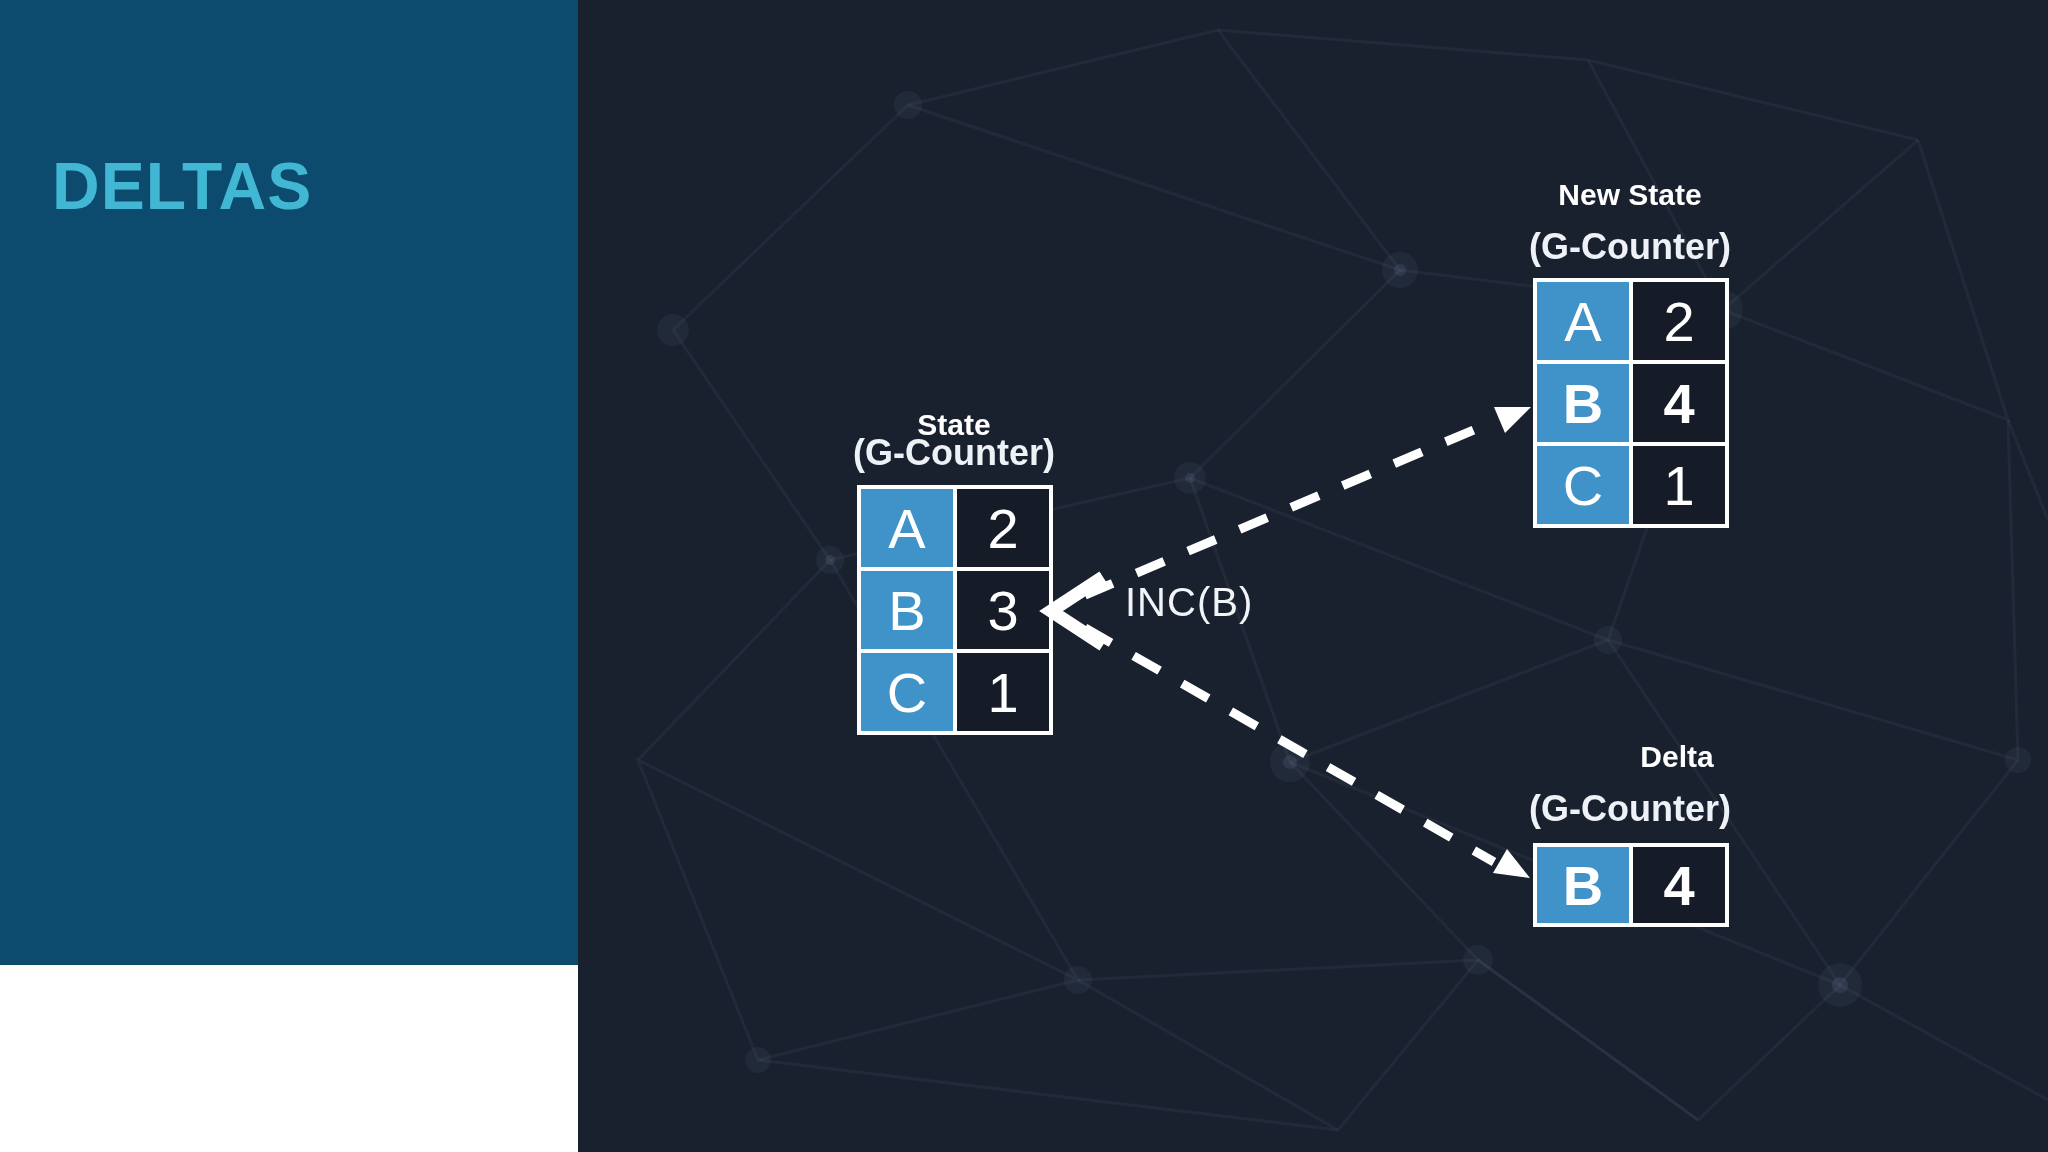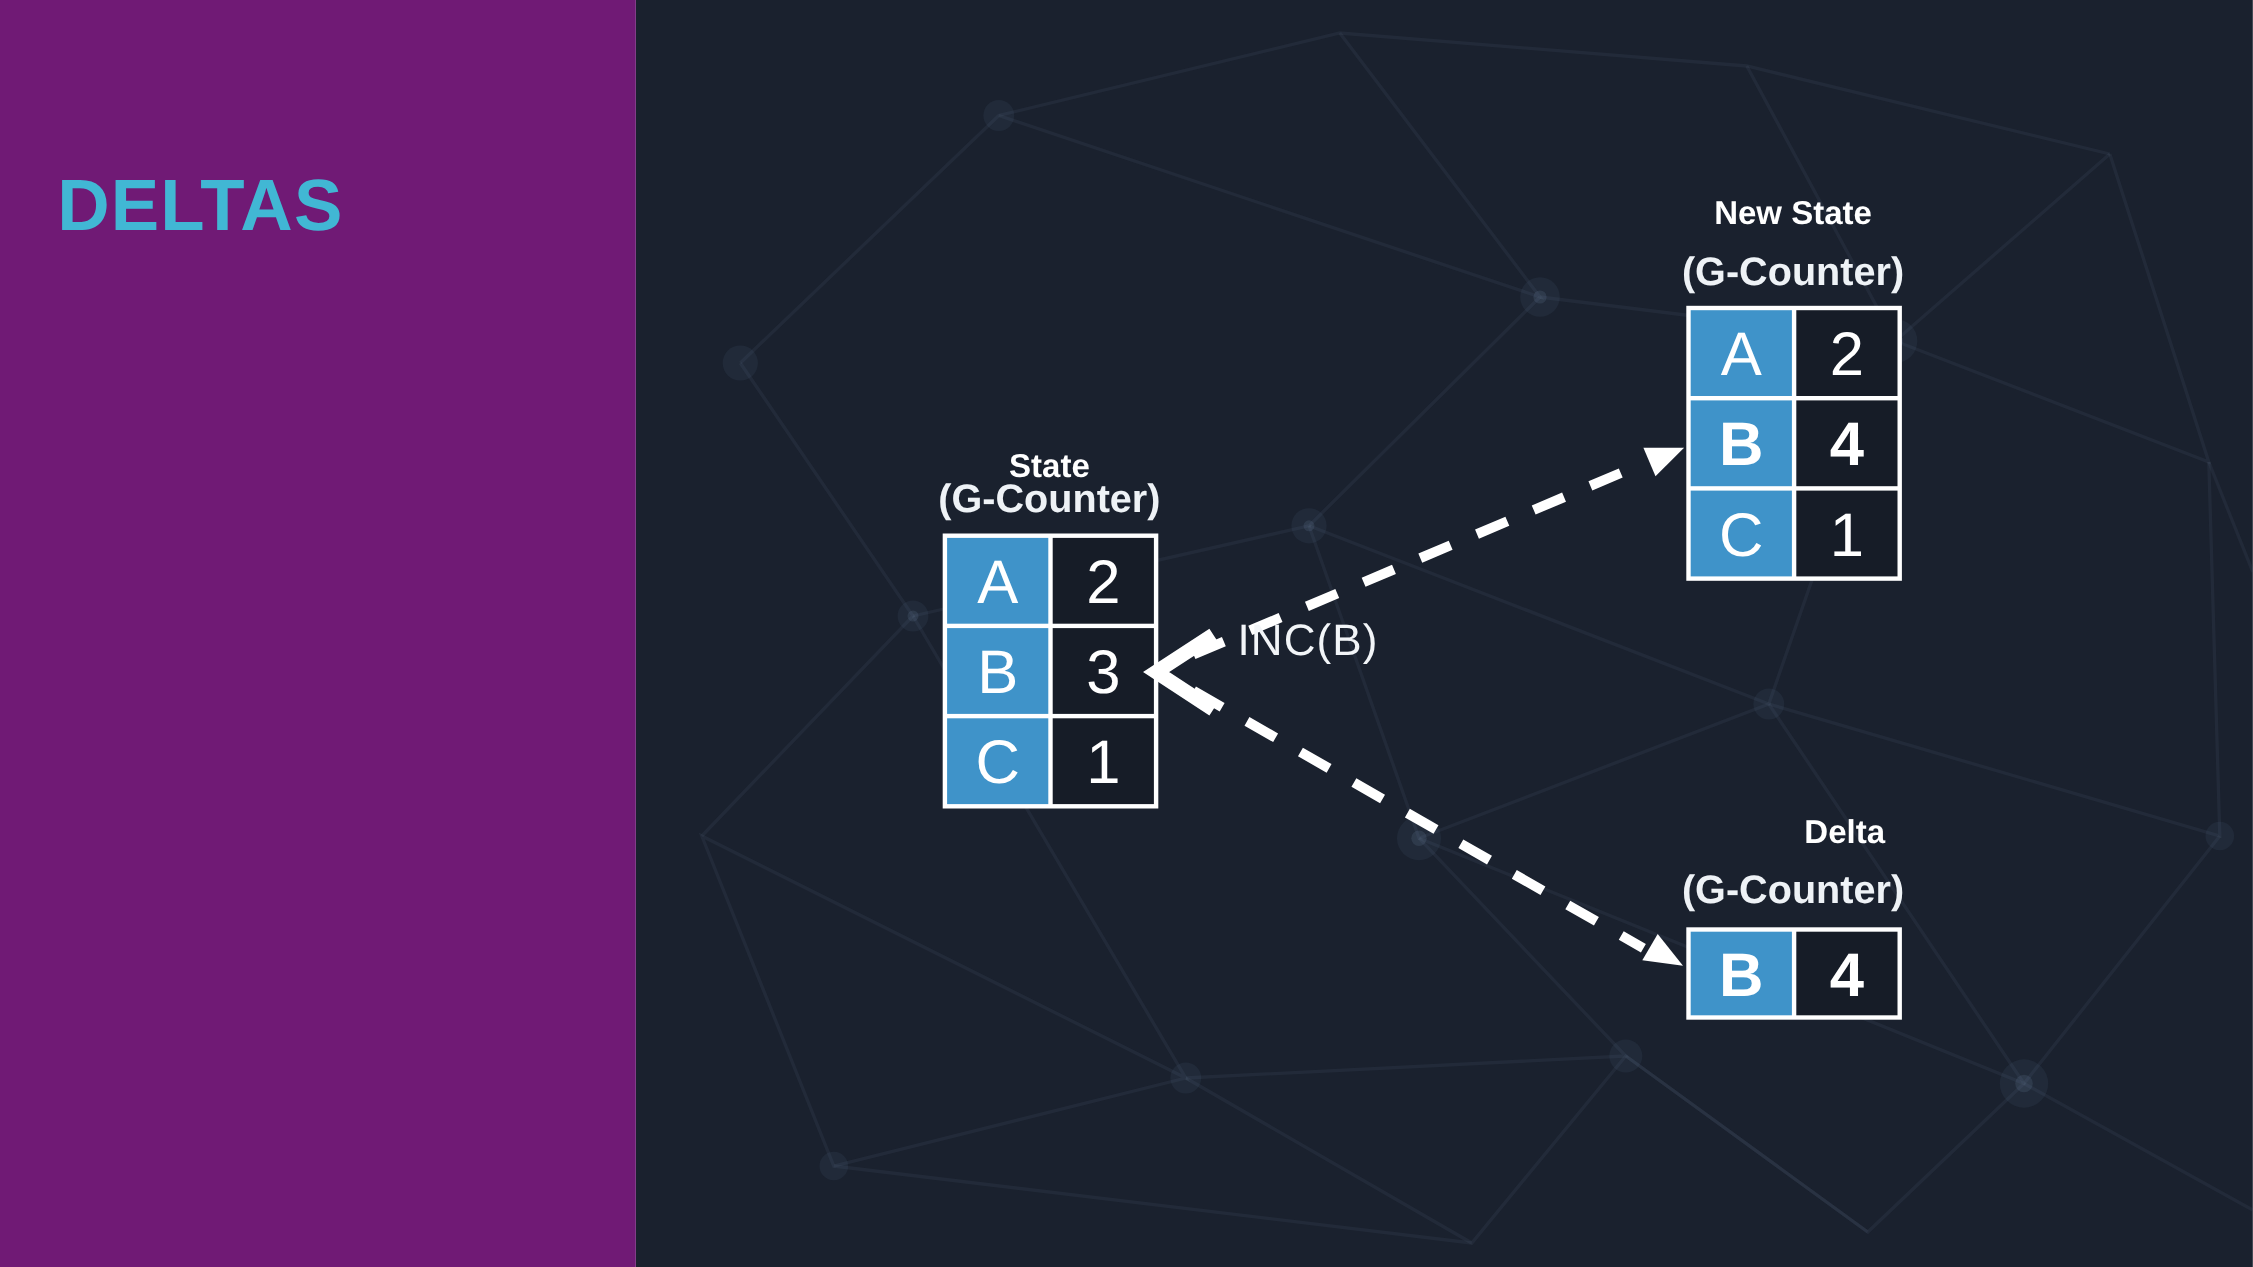--- a/index.html
+++ b/index.html
@@ -1,21 +1,21 @@
 <!DOCTYPE html>
 <html><head>
 <meta charset="utf-8">
 <style>
   * { margin:0; padding:0; box-sizing:border-box; }
   html,body { width:2048px; height:1152px; overflow:hidden; background:#ffffff;
               font-family:"Liberation Sans", sans-serif; }
   .stage { position:absolute; left:0; top:0; width:2048px; height:1152px; }
 
   
-  .left-panel { position:absolute; left:0; top:0; width:578px; height:1152px; background:#701a75;text-align:right; }
+  .left-panel { position:absolute; left:0; top:0; width:578px; height:965px; background:#0c4a6e;text-align:right; }
   .slide-title { position:absolute; left:52px; top:148px; font-size:66px; font-weight:800;
                  letter-spacing:1px; color:#41b7d4; }
 
   
   .dark-panel { position:absolute; left:578px; top:0; width:1470px; height:1152px; background:#1a212e; }
   .mesh { position:absolute; left:0; top:0; }
 
   .overlay { position:absolute; left:0; top:0; width:2048px; height:1152px; pointer-events:none; }
 
   
@@ -26,21 +26,21 @@
                   font-size:36px; font-weight:700; color:#eef2f6; text-align:center; }
 
   .crdt-table { position:absolute; background:#ffffff; padding:4px; display:grid;
                 grid-template-columns:92px 92px; gap:4px; }
   .cell { display:flex; align-items:center; justify-content:center;
           font-size:56px; color:#ffffff; font-weight:400; }
   .cell.key { background:#3f93c9; }
   .cell.val { background:#161c27; }
   .cell.bold { font-weight:700; }
 
-  .inc-label { position:absolute; left:1125px; top:560px; font-size:40px; font-weight:400;
+  .inc-label { position:absolute; left:1125px; top:580px; font-size:40px; font-weight:400;
                color:#f2f5f8; letter-spacing:1px; }
 </style>
 </head>
 <body>
 
 <div class="stage">
 
   <div class="dark-panel">
     <svg class="mesh" width="1470" height="1152" viewBox="0 0 1470 1152">
       <g stroke="#5a7086" stroke-opacity="0.13" stroke-width="3" fill="none">

